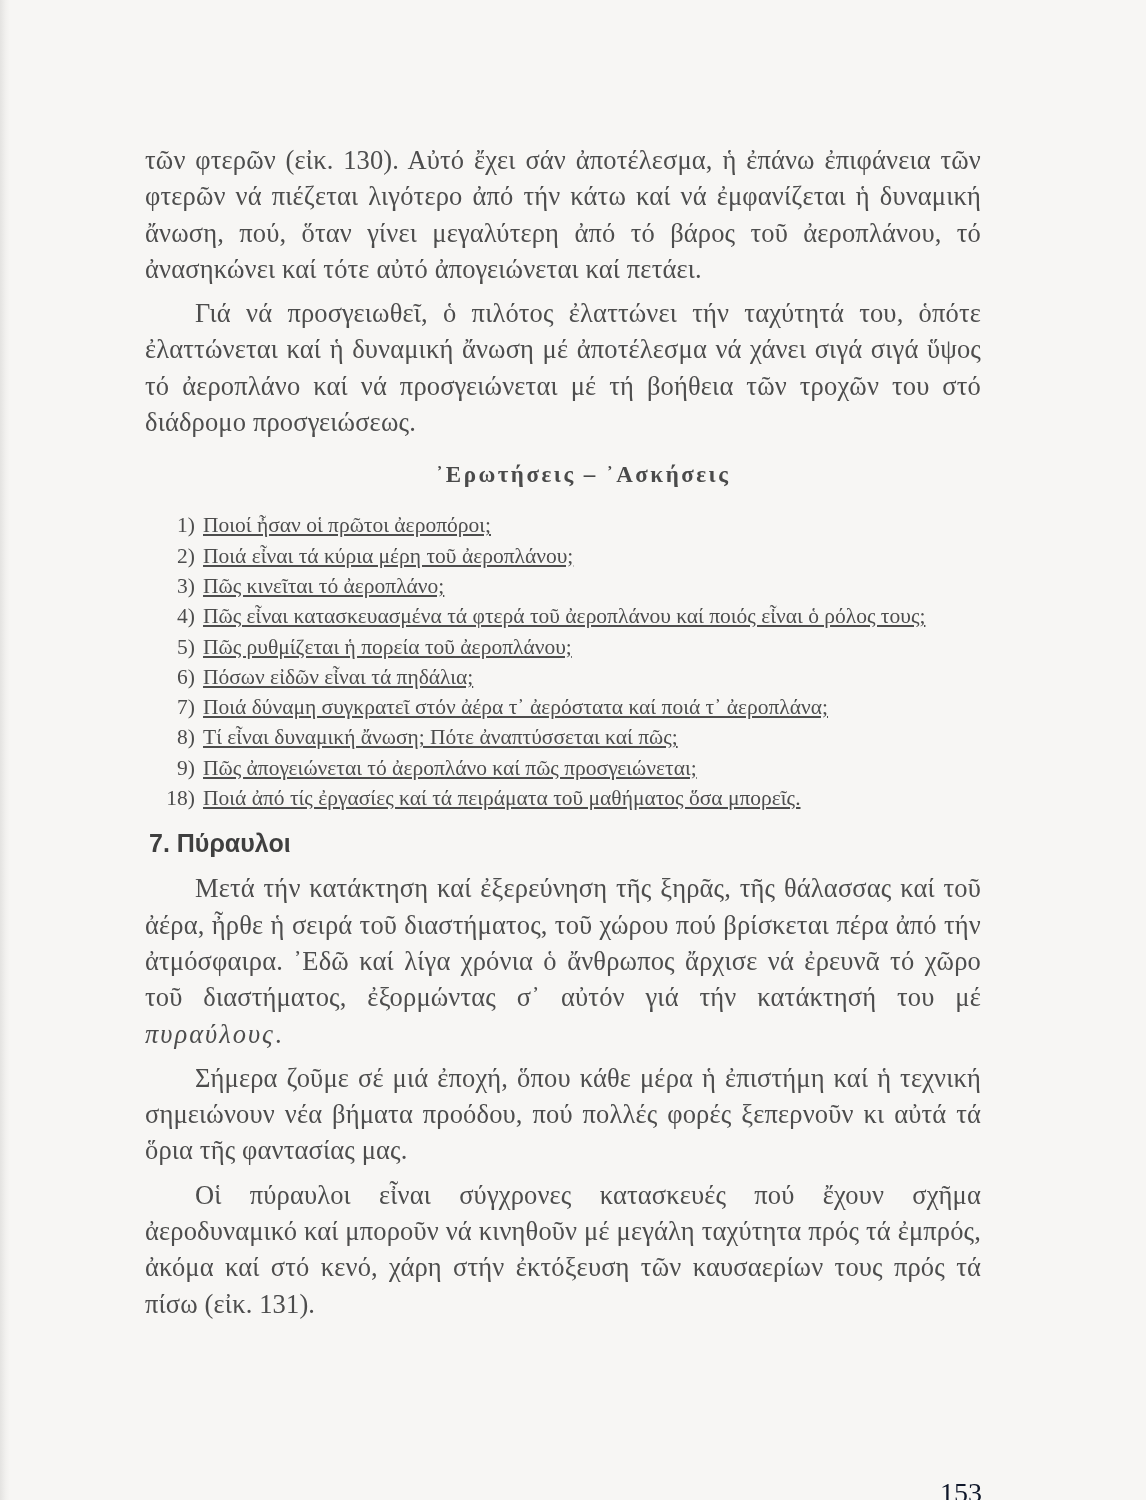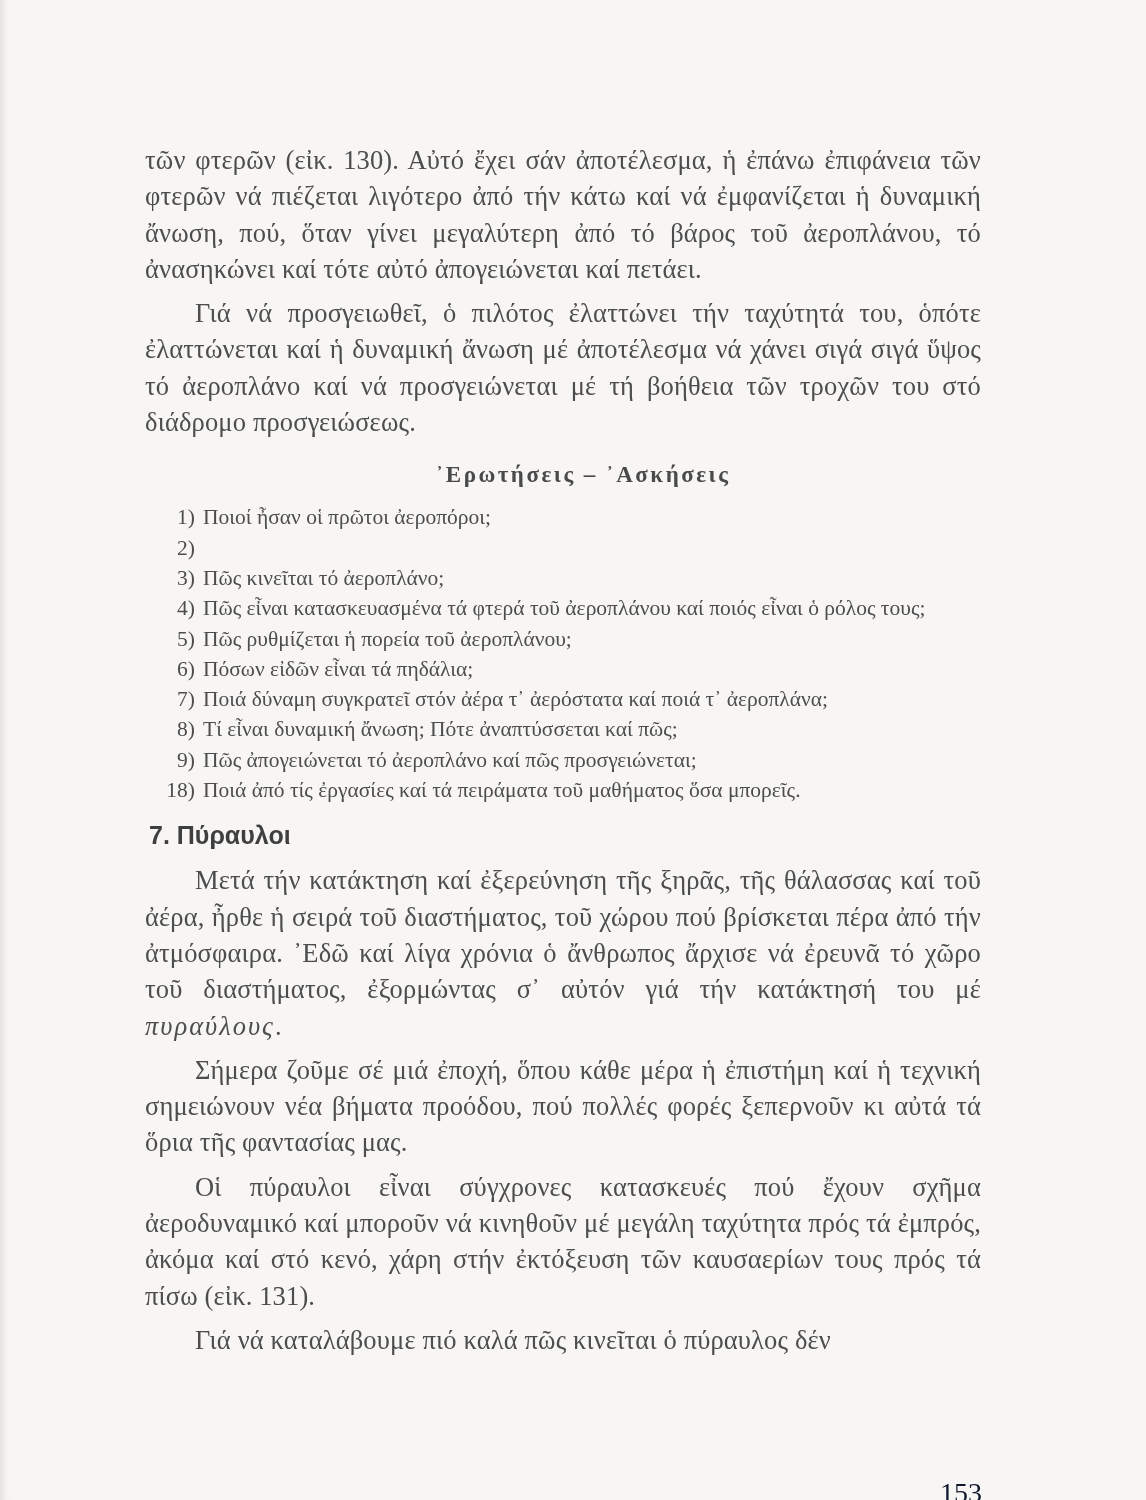--- a/index.html
+++ b/index.html
@@ -46,21 +46,21 @@
     .para .ital {
       font-style: italic;
       letter-spacing: 2px;
     }
     .exercises-title {
       font-family: "Liberation Serif", "DejaVu Serif", serif;
       font-weight: bold;
       font-size: 23px;
       letter-spacing: 2.5px;
       text-align: center;
-      margin: 22px 0 14px 0;
+      margin: 22px 0 22px 0;
       color: #4a4a4a;
       padding-left: 40px;
     }
     .questions {
       list-style: none;
       margin: 0;
       padding: 0;
       font-family: "Liberation Serif", "DejaVu Serif", serif;
       font-size: 21.5px;
       line-height: 30.3px;
@@ -75,20 +75,21 @@
       width: 46px;
       flex: none;
       text-align: right;
       padding-right: 8px;
       box-sizing: border-box;
       margin-left: -6px;
     }
     .questions li .qtext {
       flex: 1;
       text-align: justify;
+      text-decoration: underline;
     }
     .section-heading {
       font-family: "Liberation Sans", "DejaVu Sans", sans-serif;
       font-weight: bold;
       font-size: 25px;
       color: #3f3f3f;
       margin: 16px 0 12px 12px;
     }
     .page-number {
       position: absolute;
@@ -112,20 +113,21 @@
 
   <div class="exercises-title">᾿Ερωτήσεις – ᾿Ασκήσεις</div>
 
   <ul class="questions">
     <li>
         <span class="num">1)</span>
         <span class="qtext">Ποιοί ἦσαν οἱ πρῶτοι ἀεροπόροι;</span>
       </li>
     <li>
         <span class="num">2)</span>
+        <span class="qtext">Ποιά εἶναι τά κύρια μέρη τοῦ ἀεροπλάνου;</span>
       </li>
     <li>
         <span class="num">3)</span>
         <span class="qtext">Πῶς κινεῖται τό ἀεροπλάνο;</span>
       </li>
     <li>
         <span class="num">4)</span>
         <span class="qtext">Πῶς εἶναι κατασκευασμένα τά φτερά τοῦ ἀεροπλάνου καί ποιός εἶναι ὁ ρόλος τους;</span>
       </li>
     <li>
@@ -152,17 +154,16 @@
         <span class="num">18)</span>
         <span class="qtext">Ποιά ἀπό τίς ἐργασίες καί τά πειράματα τοῦ μαθήματος ὅσα μπορεῖς.</span>
       </li>
   </ul>
 
   <h2 class="section-heading">7. Πύραυλοι</h2>
 
   <p class="para indent"><span>Μετά τήν κατάκτηση καί ἐξερεύνηση τῆς ξηρᾶς, τῆς θάλασσας καί τοῦ ἀέρα, ἦρθε ἡ σειρά τοῦ διαστήματος, τοῦ χώρου πού βρίσκεται πέρα ἀπό τήν ἀτμόσφαιρα. ᾿Εδῶ καί λίγα χρόνια ὁ ἄνθρωπος ἄρχισε νά ἐρευνᾶ τό χῶρο τοῦ διαστήματος, ἐξορμώντας σ᾿ αὐτόν γιά τήν κατάκτησή του μέ </span><span class="ital">πυραύλους</span><span>.</span></p>
   <p class="para indent"><span>Σήμερα ζοῦμε σέ μιά ἐποχή, ὅπου κάθε μέρα ἡ ἐπιστήμη καί ἡ τεχνική σημειώνουν νέα βήματα προόδου, πού πολλές φορές ξεπερνοῦν κι αὐτά τά ὅρια τῆς φαντασίας μας.</span></p>
   <p class="para indent"><span>Οἱ πύραυλοι εἶναι σύγχρονες κατασκευές πού ἔχουν σχῆμα ἀεροδυναμικό καί μποροῦν νά κινηθοῦν μέ μεγάλη ταχύτητα πρός τά ἐμπρός, ἀκόμα καί στό κενό, χάρη στήν ἐκτόξευση τῶν καυσαερίων τους πρός τά πίσω (εἰκ. 131).</span></p>
-  <p class="para indent"><span>Γιά νά καταλάβουμε πιό καλά πῶς κινεῖται ὁ πύραυλος δέν</span></p>
 
 </div>
 
 <div class="page-number">153</div>
 
 </body></html>

